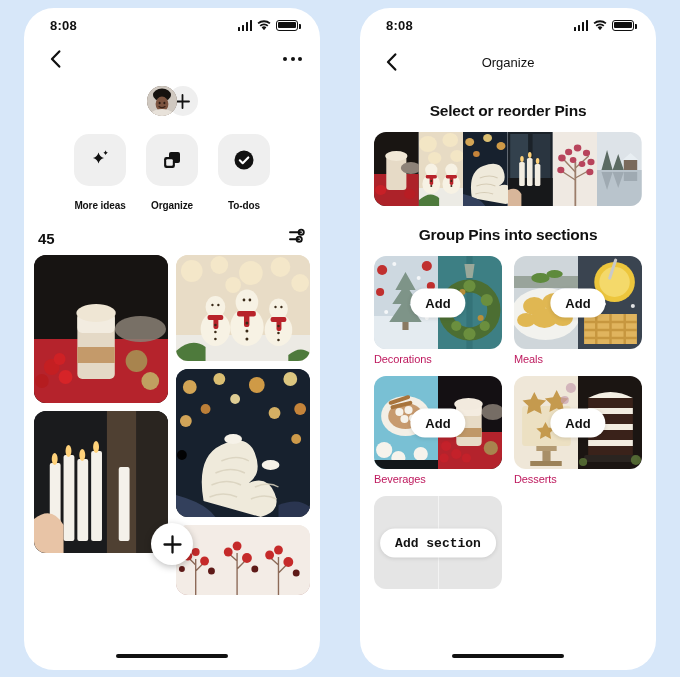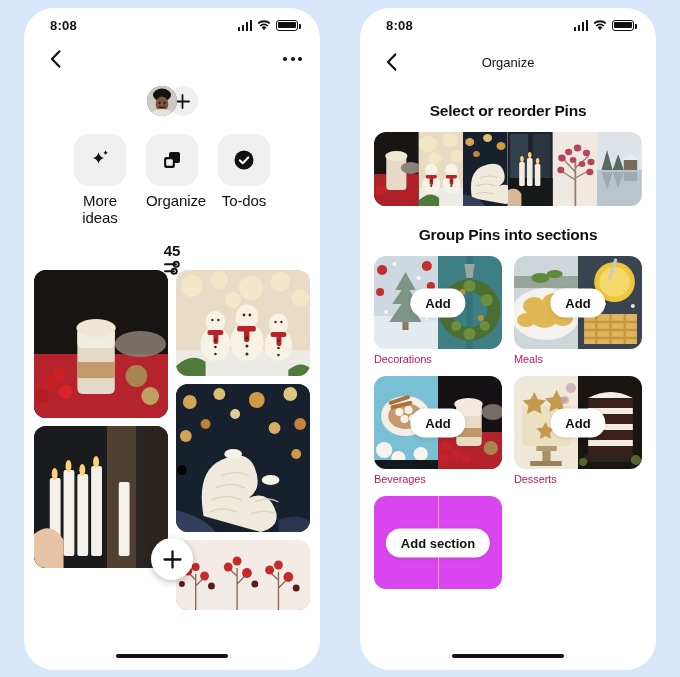--- a/index.html
+++ b/index.html
@@ -46,24 +46,24 @@
   .board-title { text-align: center; font-size: 25px; font-weight: bold; color: #111; letter-spacing: -.5px; margin-top: 14px; }
   .avatar-row { display: flex; justify-content: center; align-items: center; margin-top: 10px; }
   .avatar { width: 30px; height: 30px; border-radius: 50%; overflow: hidden; position: relative; z-index: 2; background: #6b5a4e; }
   .avatar svg { display: block; }
   .addcollab { width: 30px; height: 30px; border-radius: 50%; background: #efefef; margin-left: -9px; display: flex; align-items: center; justify-content: center; position: relative; z-index: 1; cursor: pointer; }
   .addcollab svg { display: block; }
 
   .actions { display: flex; justify-content: center; gap: 20px; margin-top: 18px; }
   .action { width: 52px; text-align: center; cursor: pointer; }
   .action .tile { width: 52px; height: 52px; border-radius: 15px; background: #efefef; display: flex; align-items: center; justify-content: center; }
-  .action .lbl { font-size: 15px; color: #111; margin-top: 6px; font-weight: normal; letter-spacing: -.1px; }
+  .action .lbl { font-size: 10px; color: #111; margin-top: 14px; font-weight: bold; letter-spacing: -.1px; }
 
   
-  .meta-row { display: flex; align-items: center; justify-content: space-between; padding: 0 14px; margin-top: 16px; height: 22px; position: relative; flex-direction: column; }
+  .meta-row { display: flex; align-items: center; justify-content: space-between; padding: 0 14px; margin-top: 16px; height: 22px; position: relative; }
   .pin-count { font-size: 15px; font-weight: bold; color: #111; }
   .filter-ic { cursor: pointer; }
 
   .tooltip {
     position: absolute; left: 33px; top: 283px; width: 251px;
     background: #3a71e8; color: #fff; border-radius: 13px;
     padding: 9px 14px 11px; text-align: center;
     font-size: 11.5px; font-weight: bold; line-height: 1.38; z-index: 40;
   }
   .tooltip::before {
@@ -94,21 +94,21 @@
   .sec-card { cursor: pointer; }
   .sec-thumbs { height: 93px; border-radius: 12px; overflow: hidden; display: flex; position: relative; }
   .sec-thumbs .half { flex: 1; height: 100%; }
   .add-pill {
     position: absolute; left: 50%; top: 50%; transform: translate(-50%,-50%);
     background: #fff; border-radius: 16px; padding: 7px 15px;
     font-size: 13px; font-weight: bold; color: #111; white-space: nowrap;
     box-shadow: 0 1px 4px rgba(0,0,0,.12);
   }
   .sec-name { font-size: 11px; color: #be185d; margin-top: 4px; letter-spacing: -.1px; }
-  .addsec-card .sec-thumbs { background: #d946ef; }
+  .addsec-card .sec-thumbs { background: #e5e5e5; font-family: Liberation Mono, monospace; }
   .addsec-card .sec-thumbs .divider { position:absolute; left:50%; top:0; bottom:0; width:1px; background: rgba(255,255,255,.55); }
 
   .home-ind { position: absolute; left: 50%; transform: translateX(-50%); bottom: 12px; width: 112px; height: 4.5px; background: #111; border-radius: 3px; }
 
   
   .g1{background:linear-gradient(160deg,#1d1a18 0%,#3a2a24 35%,#8f2020 62%,#c23030 100%);}
   .g2{background:linear-gradient(180deg,#e9dfc9 0%,#d8c79f 45%,#cfcfc6 100%);}
   .g3{background:linear-gradient(160deg,#14243a 0%,#2c3e57 40%,#d8cfc0 85%,#efe6d6 100%);}
   .g4{background:linear-gradient(150deg,#0f1318 0%,#2c2f33 45%,#6f6a62 100%);}
   .g5{background:linear-gradient(180deg,#efe9e4 0%,#d9c3c0 55%,#b98a86 100%);}

